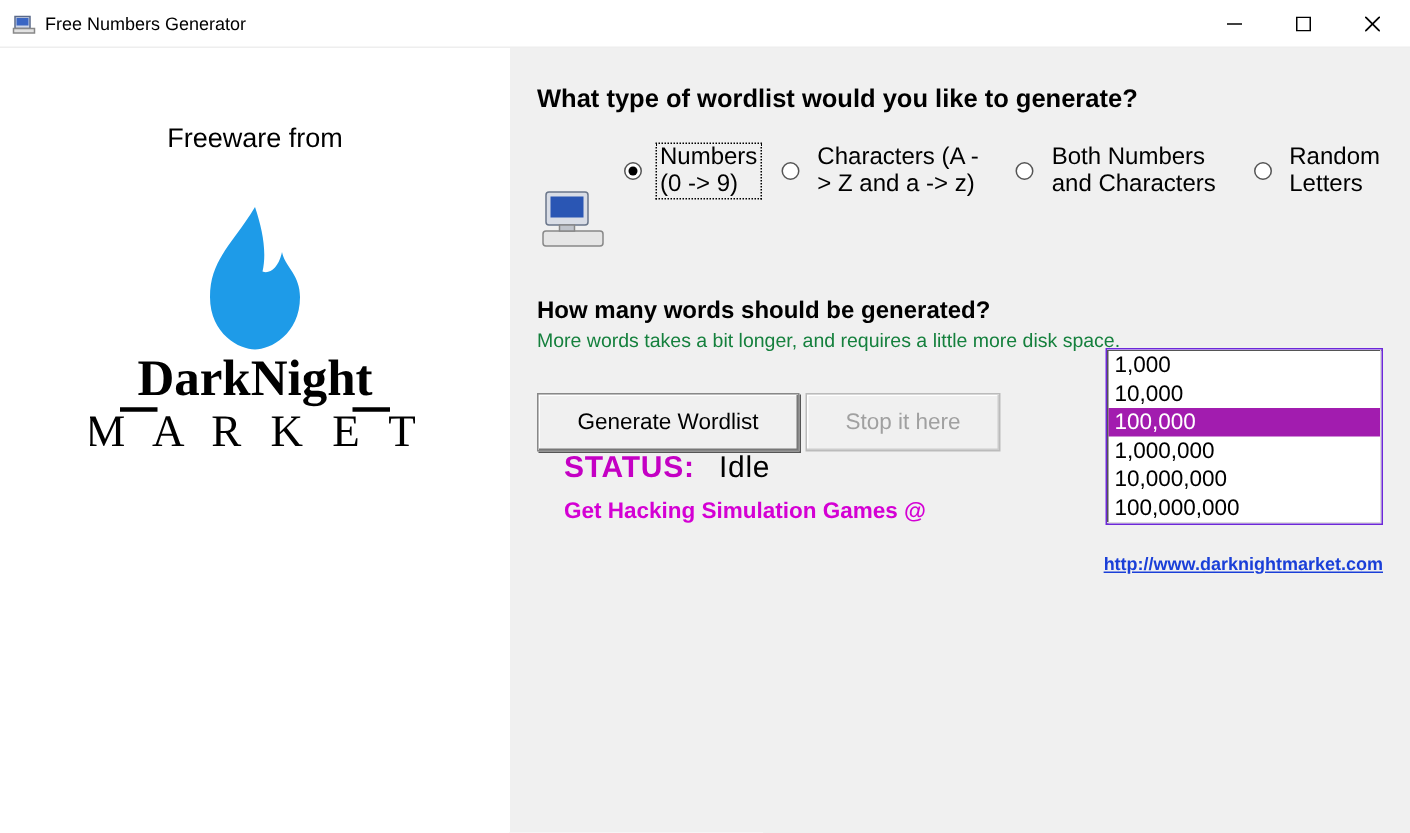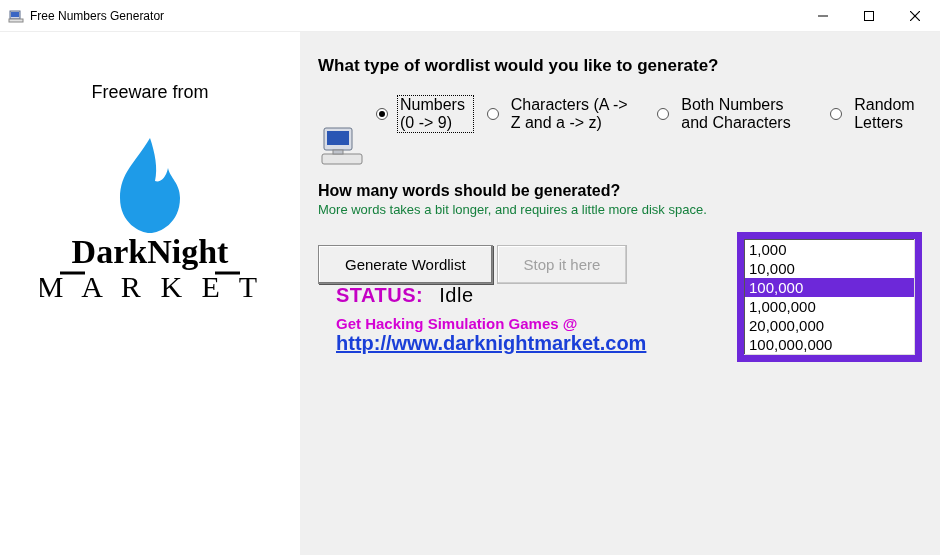--- a/index.html
+++ b/index.html
@@ -34,21 +34,21 @@
     display: flex; align-items: center; justify-content: center;
     font-family: "Segoe UI", sans-serif;
     font-size: 13px;
   }
   .win-btn svg { display:block; }
   .content {
     display: flex;
     height: calc(555px - 32px);
   }
   .left-panel {
-    width: 300px;
+    width: 340px;
     padding: 20px 10px;
     text-align: center;
   }
   .freeware-label {
     font-family: Verdana, sans-serif;
     font-size: 18px;
     margin-top: 30px;
     margin-bottom: 30px;
     color: #000;
   }
@@ -102,52 +102,52 @@
     background: #000;
     border-radius: 50%;
   }
   .radio-label {
     padding: 0 2px;
   }
   .radio-label.focused {
     outline: 1px dotted #000;
   }
   .howmany-block {
-    margin-top: 6px;
+    margin-top: 22px;
   }
   .howmany-q {
     font-weight: bold;
     font-size: 16px;
   }
   .howmany-note {
     font-size: 13px;
     margin-top: 2px;
     line-height: 1.3;
     color: #15803d;
     max-width: 390px;
   }
   .listbox {
     position: absolute;
     top: 200px;
     right: 18px;
     width: 185px;
     background: #fff;
-    border: 7px solid #6d28d9;
+    border: 1px solid #6d28d9;
     box-shadow: inset -1px -1px 0 #ddd, inset 1px 1px 0 #555;
     font-family: Tahoma, Verdana, sans-serif;
     font-size: 15px;
     padding: 1px;
   }
   .listbox .opt {
     padding: 0 4px;
     line-height: 19px;
     white-space: nowrap;
   }
   .listbox .opt.selected {
-    background: #6d28d9;
+    background: #a21caf;
     color: #fff;
   }
   .buttons {
     margin-top: 26px;
     display: flex;
     gap: 4px;
   }
   .btn {
     font-family: Verdana, sans-serif;
     font-size: 15px;
@@ -178,26 +178,27 @@
     font-weight: normal;
   }
   .promo {
     margin-top: 8px;
     margin-left: 18px;
     color: #d400d4;
     font-weight: bold;
     font-size: 15px;
   }
   .promo-link {
-    margin-top: 0;
+    margin-top: 20px;
     margin-left: 18px;
     color: #1a3fd8;
     font-weight: bold;
-    font-size: 20px;
+    font-size: 12px;
     text-decoration: underline;
+    text-align: right;
   }
 </style>
 </head>
 <body>
 
 <div class="titlebar">
   <span class="app-icon">
     <svg width="16" height="16" viewBox="0 0 16 16">
       <rect x="2" y="3" width="10" height="8" fill="#cfd6e6" stroke="#5a6a8a"></rect>
       <rect x="3" y="4" width="8" height="5" fill="#3a66c4"></rect>
@@ -270,21 +271,21 @@
             <span class="radio-label">Random Letters</span>
           </div>
         </div>
     </div>
 
     <div class="listbox" id="count-listbox">
         <div class="opt">1,000</div>
         <div class="opt">10,000</div>
         <div class="opt selected">100,000</div>
         <div class="opt">1,000,000</div>
-        <div class="opt">20,000,000</div>
+        <div class="opt">10,000,000</div>
         <div class="opt">100,000,000</div>
       </div>
 
     <div class="howmany-block">
       <div class="howmany-q">How many words should be generated?</div>
       <div class="howmany-note">More words takes a bit longer, and requires a little more disk space.</div>
     </div>
 
     <div class="buttons">
       <button class="btn">Generate Wordlist</button>

